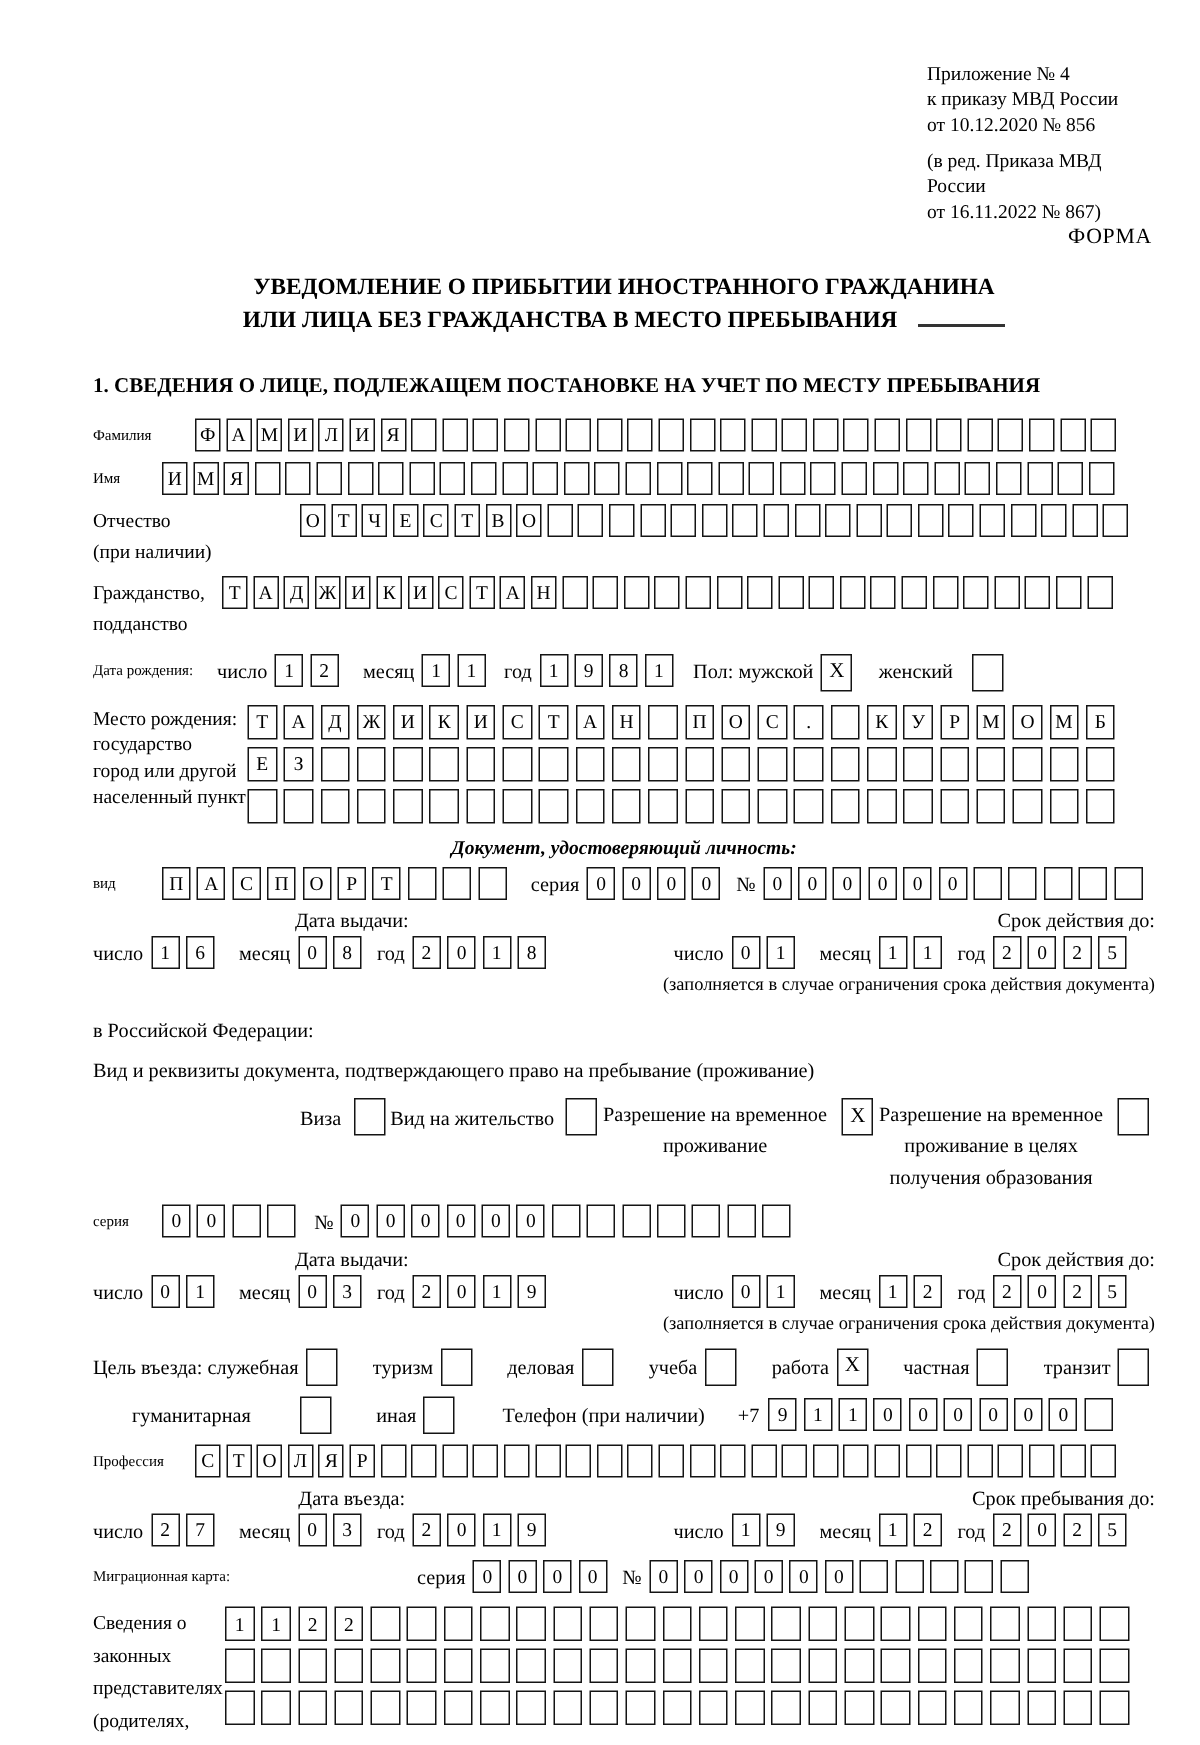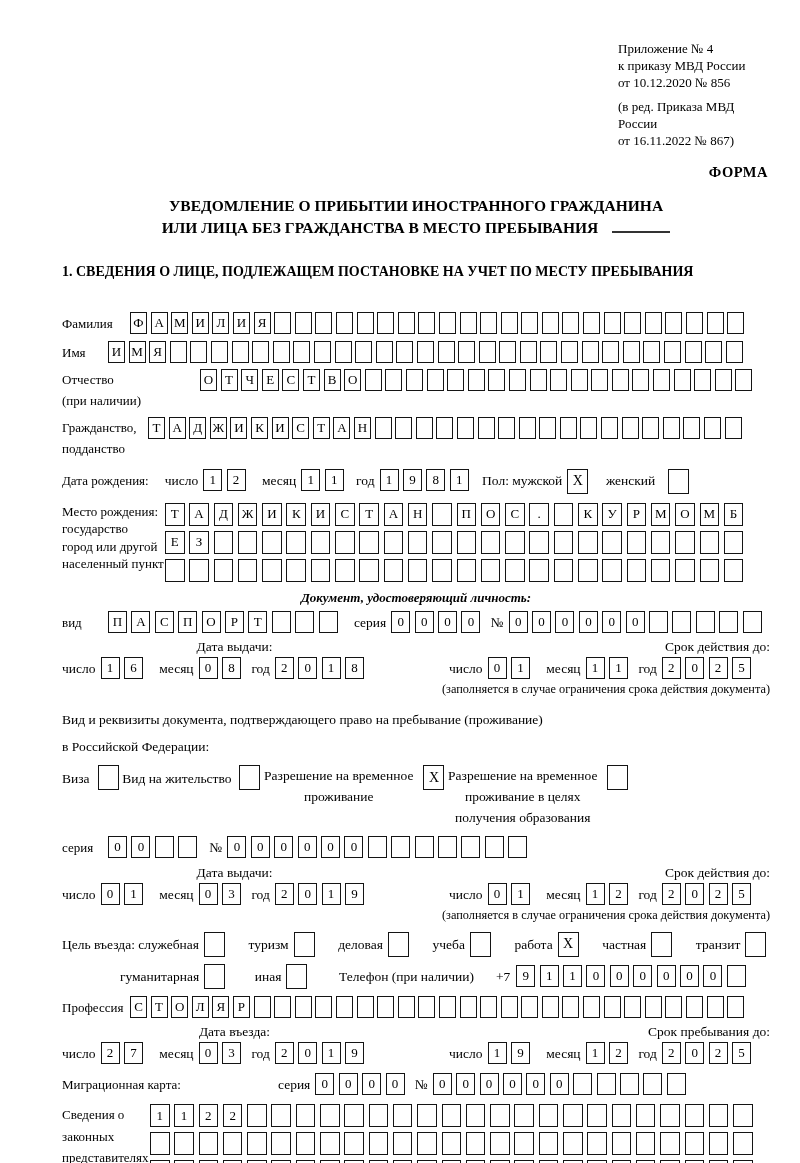--- a/index.html
+++ b/index.html
@@ -5,27 +5,27 @@
   html,body{margin:0;padding:0;background:#fff;}
   .page{
     width:800px;height:1163px;box-sizing:border-box;
     padding:40px 30px 0 62px;
     font-family:"Liberation Serif",serif;color:#000;background:#fff;
     overflow:hidden;position:relative;
   }
   
   .apx{margin-left:556px;font-size:13px;line-height:17px;}
   .apx2{margin-top:7px;font-family:Liberation Serif, serif;}
-  .forma{margin-top:15px;font-size:14.5px;font-weight:bold;text-align:right;padding-right:2px;letter-spacing:.5px;}
+  .forma{margin-top:1px;font-size:14.5px;font-weight:normal;text-align:right;padding-right:2px;letter-spacing:.5px;}
   .title{margin-top:14px;text-align:center;font-size:15.5px;font-weight:bold;line-height:22px;}
   .uline{display:inline-block;width:58px;border-bottom:2.5px solid #333;margin-left:14px;}
-  .sec1{margin-top:25px;margin-bottom:32px;font-size:14px;font-weight:bold;}
+  .sec1{margin-top:25px;margin-bottom:13px;font-size:14px;font-weight:bold;}
 
   .frow{display:flex;align-items:flex-start;margin-bottom:5.5px;}
-  .lab{font-size:13px;line-height:23px;flex:none;}
+  .lab{font-size:10px;line-height:23px;flex:none;}
   .lab2,.lab4,.lab6{font-size:13px;line-height:21px;flex:none;}
   .lab4{line-height:17.5px;}
   .lab6{line-height:21.5px;white-space:nowrap;}
   .cells{display:flex;flex:none;}
   .cell{
     width:17px;height:22px;box-sizing:border-box;border:1.6px solid #141414;
     margin-right:3.6px;background:#fff;flex:none;
     display:flex;align-items:center;justify-content:center;
     font-family:"Liberation Serif",serif;font-size:13px;
   }
@@ -41,30 +41,30 @@
   .dhdrs{display:flex;font-size:13.5px;margin-top:4px;margin-bottom:2px;}
   .dh{flex:none;}
   .dh.l{width:345px;text-align:center;}
   .dh.r{flex:1;text-align:right;}
   .dates{margin-bottom:2px;}
   .dgrp{display:flex;flex:none;}
   .dgrp.l{width:345px;}
   .note{font-size:12.3px;text-align:right;margin:1px 0 9px;}
 
   .ptext{font-size:13.5px;line-height:27px;}
-  .visa{margin-top:5px;margin-bottom:8px;justify-content:flex-start;}
+  .visa{margin-top:5px;margin-bottom:8px;justify-content:flex-end;}
   .vitem{display:flex;align-items:flex-start;}
   .vitem .vlab{font-size:13.5px;line-height:27px;margin-right:8px;}
   .vml{text-align:center;font-size:13.5px;line-height:21px;margin-right:10px;}
 
   .purpose{justify-content:space-between;margin-top:2px;}
   .pair{display:flex;align-items:flex-start;}
   .pair .vlab{font-size:13.5px;line-height:25px;margin-right:5px;}
   .row2{margin-top:7px;}
-  .ind{margin-left:58px;}
+  .ind{margin-left:26px;gap:28px;}
   .phone-lab{margin-left:28px;}
   .plus7{font-size:13.5px;line-height:25px;margin:0 6px 0 22px;}
   .spacer58{width:58px;flex:none;}
 </style>
 </head>
 <body>
 
 <div class="page">
 
   <div class="apx">
@@ -429,22 +429,22 @@
       <div class="cells w24">
           <span class="cell">2</span>
           <span class="cell">0</span>
           <span class="cell">2</span>
           <span class="cell">5</span>
         </div>
     </div>
   </div>
   <div class="note">(заполняется в случае ограничения срока действия документа)</div>
 
+  <div class="ptext">в Российской Федерации:</div>
   <div class="ptext">Вид и реквизиты документа, подтверждающего право на пребывание (проживание)</div>
-  <div class="ptext">в Российской Федерации:</div>
 
   <div class="frow visa">
     <div class="vitem">
       <span class="vlab">Виза</span>
       <div class="cells cbx">
           <span class="cell"></span>
         </div>
     </div>
     <div class="vitem">
       <span class="vlab">Вид на жительство</span>

